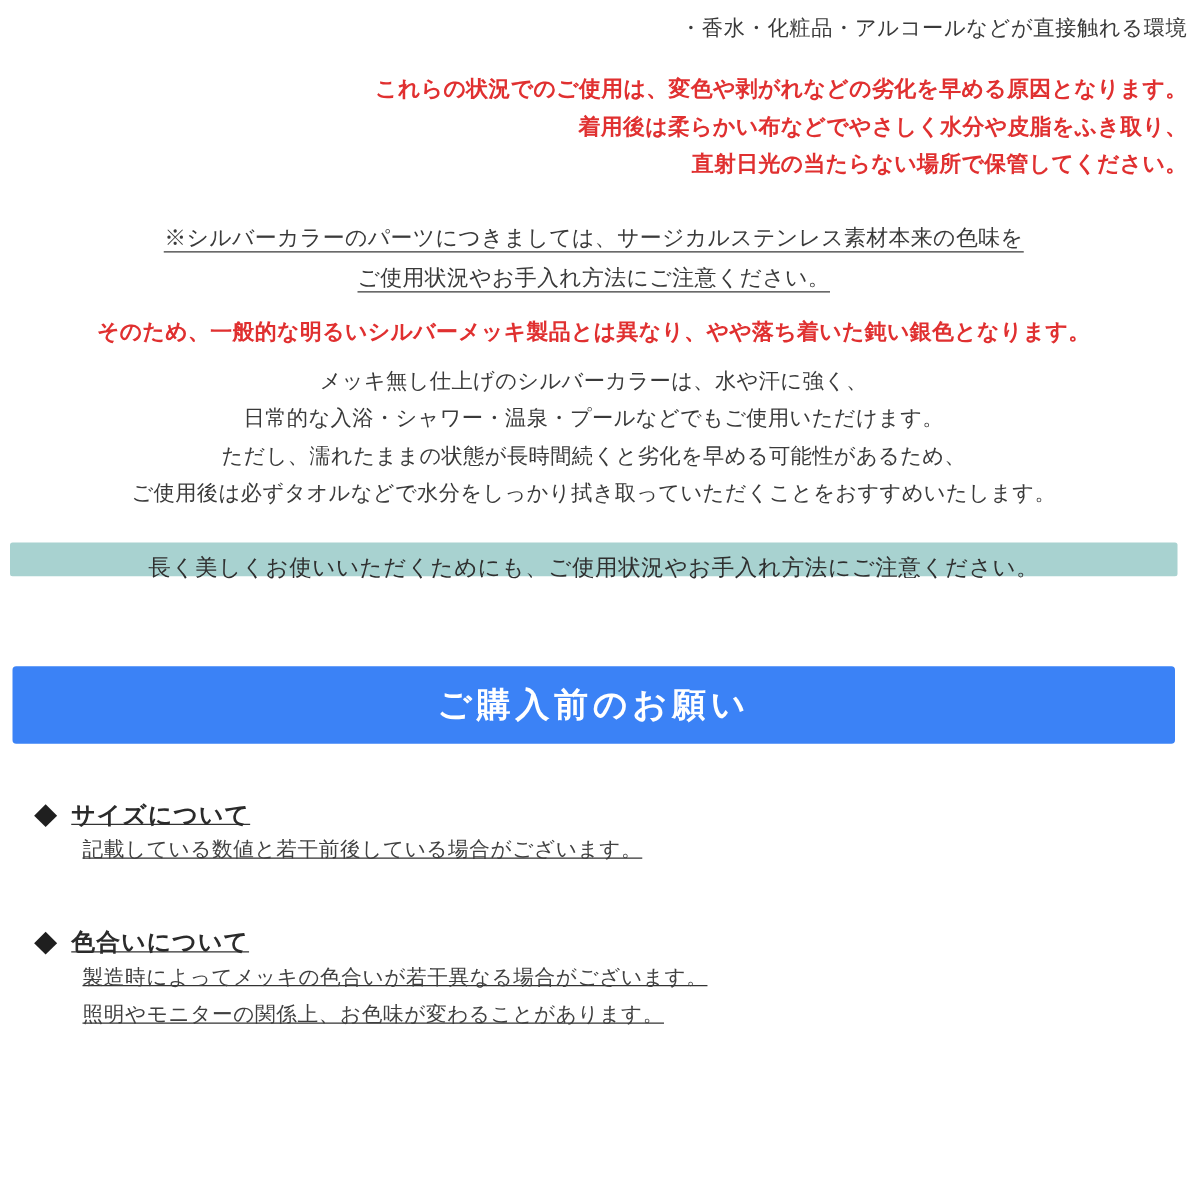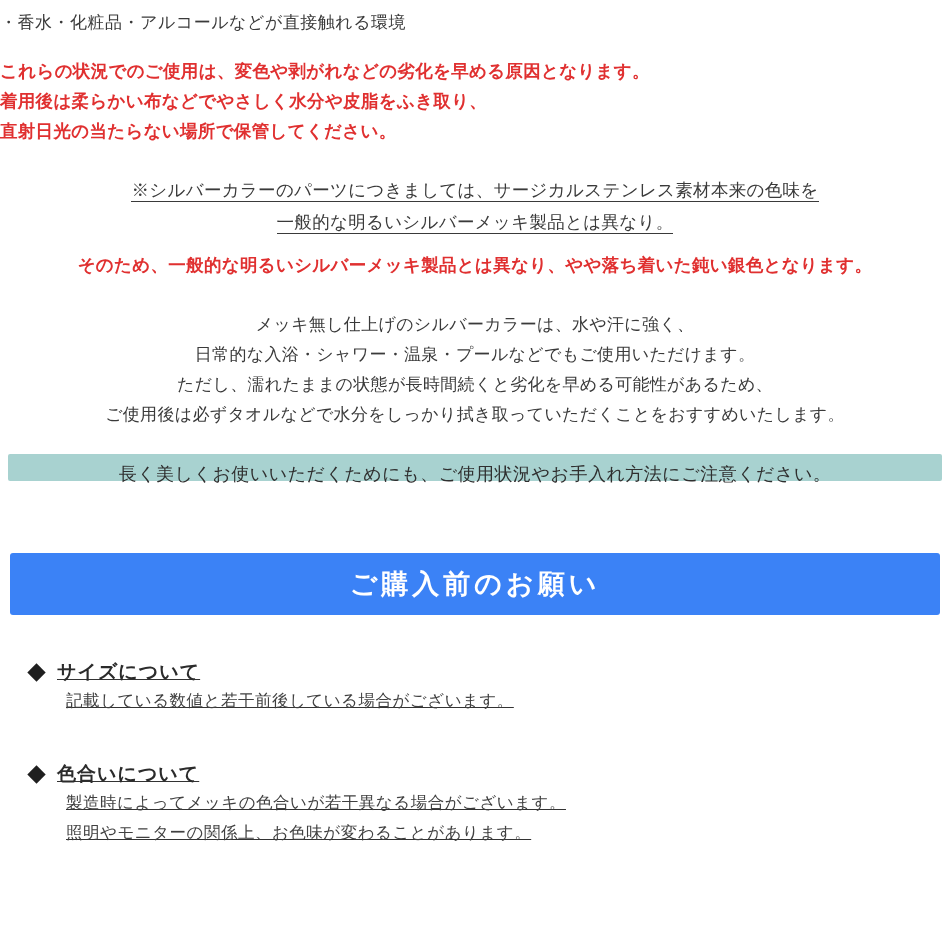--- a/index.html
+++ b/index.html
@@ -17,21 +17,21 @@
   .page {
     position: relative;
     width: 950px;
     height: 950px;
     box-sizing: border-box;
   }
 
   
   .care-block {
     padding-top: 8px;
-    text-align: left;
+    text-align: right;
   }
   .line-dark {
     color: #3a3a3a;
     font-size: 17px;
     line-height: 30px;
     letter-spacing: 0.5px;
   }
   .warn-group {
     margin-top: 18px;
   }
@@ -56,21 +56,21 @@
   }
   .line-underline span.u {
     border-bottom: 1.5px solid #3a3a3a;
     padding-bottom: 1px;
     text-align: center;
   }
   .silver-red {
     margin-top: 12px;
   }
   .plain-group {
-    margin-top: 30px;
+    margin-top: 10px;
   }
   .line-plain {
     color: #3a3a3a;
     font-size: 17px;
     line-height: 30px;
     letter-spacing: 0.3px;
   }
 
   
   .highlight-bar {
@@ -143,21 +143,21 @@
     <div class="line-dark">・香水・化粧品・アルコールなどが直接触れる環境</div>
     <div class="warn-group">
       <div class="line-red">これらの状況でのご使用は、変色や剥がれなどの劣化を早める原因となります。</div>
       <div class="line-red">着用後は柔らかい布などでやさしく水分や皮脂をふき取り、</div>
       <div class="line-red">直射日光の当たらない場所で保管してください。</div>
     </div>
   </div>
 
   <div class="silver-block">
     <div class="line-underline"><span class="u">※シルバーカラーのパーツにつきましては、サージカルステンレス素材本来の色味を</span></div>
-    <div class="line-underline"><span class="u">一般的な明るいシルバーメッキ製品とは異なり。</span></div>
+    <div class="line-underline"><span class="u">ご使用状況やお手入れ方法にご注意ください。</span></div>
     <div class="line-red silver-red">そのため、一般的な明るいシルバーメッキ製品とは異なり、やや落ち着いた鈍い銀色となります。</div>
 
     <div class="plain-group">
       <div class="line-plain">メッキ無し仕上げのシルバーカラーは、水や汗に強く、</div>
       <div class="line-plain">日常的な入浴・シャワー・温泉・プールなどでもご使用いただけます。</div>
       <div class="line-plain">ただし、濡れたままの状態が長時間続くと劣化を早める可能性があるため、</div>
       <div class="line-plain">ご使用後は必ずタオルなどで水分をしっかり拭き取っていただくことをおすすめいたします。</div>
     </div>
   </div>
 

